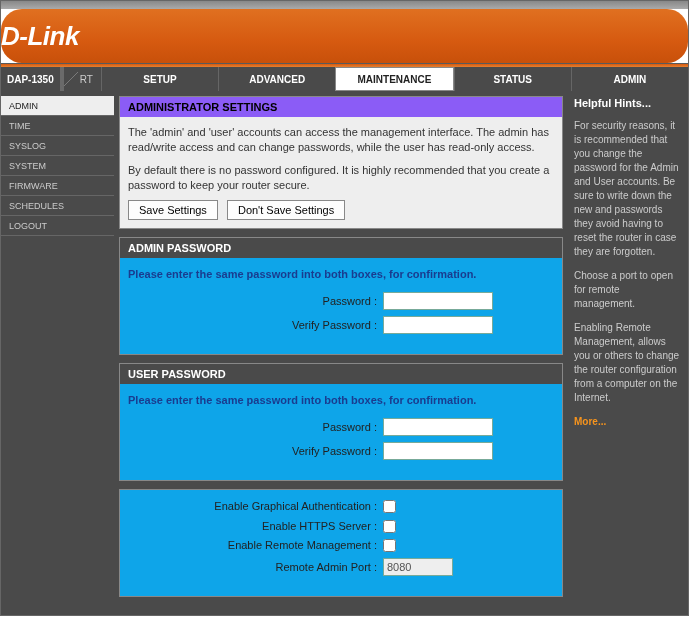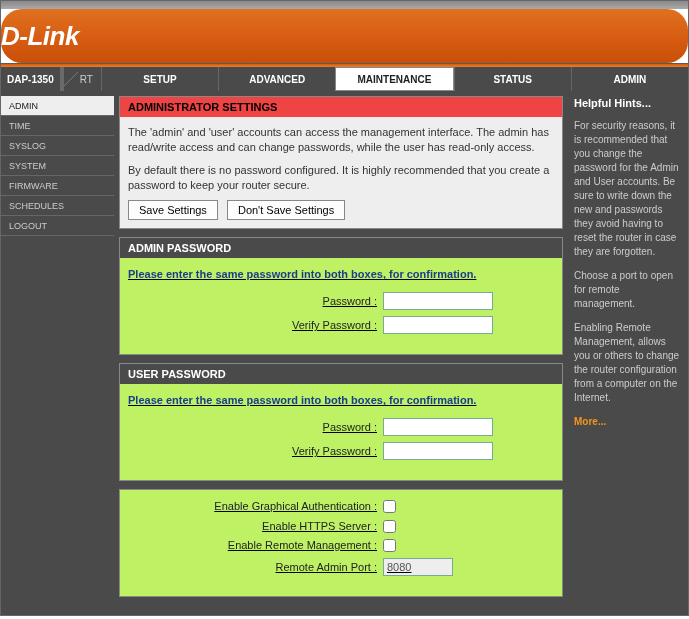--- a/index.html
+++ b/index.html
@@ -19,24 +19,24 @@
 .nav-tab { flex: 1; border-left: 1px solid #666; display: flex; align-items: center; justify-content: center; color: #fff; font-size: 10px; font-weight: bold; cursor: pointer; background: #4a4a4a; }
 .nav-tab.active { background: #fff; color: #222; border: 1px solid #888; }
 
 .body-row { display: flex; background: #4a4a4a; }
 .sidebar { width: 113px; background: #4a4a4a; padding-top: 5px; }
 .sidebar-item { height: 20px; padding: 0 8px; color: #ccc; font-size: 9px; display: flex; align-items: center; cursor: pointer; border-bottom: 1px solid #666; }
 .sidebar-item.active { background: #eee; color: #222; }
 
 .main-col { flex: 1; padding: 5px 5px 10px 5px; }
 .panel { border: 1px solid #888; background: #eee; margin-bottom: 8px; }
-.panel-header-orange { background: #ef4444; color: #000; font-size: 11px; font-weight: bold; padding: 4px 8px; }
+.panel-header-orange { background: #8b5cf6; color: #000; font-size: 11px; font-weight: bold; padding: 4px 8px; }
 .panel-header-dark { background: #4a4a4a; color: #fff; font-size: 11px; font-weight: bold; padding: 4px 8px; }
 .panel-body { padding: 8px; background: #eee; }
-.panel-body-white { padding: 10px 8px 14px; background: #bef264; text-decoration: underline; }
+.panel-body-white { padding: 10px 8px 14px; background: #0ea5e9; }
 .desc-text { color: #333; font-size: 11px; margin-bottom: 8px; line-height: 1.35; }
 .btn { border: 1px solid #888; background: #fdfdfd; font-size: 11px; padding: 3px 10px; cursor: pointer; font-family: inherit; }
 .btn + .btn { margin-left: 6px; }
 .instr { color: #1a3c8f; font-weight: bold; font-size: 11px; margin-bottom: 12px; }
 .form-row { display: flex; align-items: center; margin-bottom: 6px; }
 .form-label { width: 255px; text-align: right; padding-right: 6px; font-size: 11px; color: #222; }
 .form-input { border: 1px solid #7a9; background: #fff; height: 18px; width: 110px; font-size: 11px; padding: 0 3px; }
 .form-check { margin: 0; }
 .form-input.port { background: #eee; width: 70px; }
 

